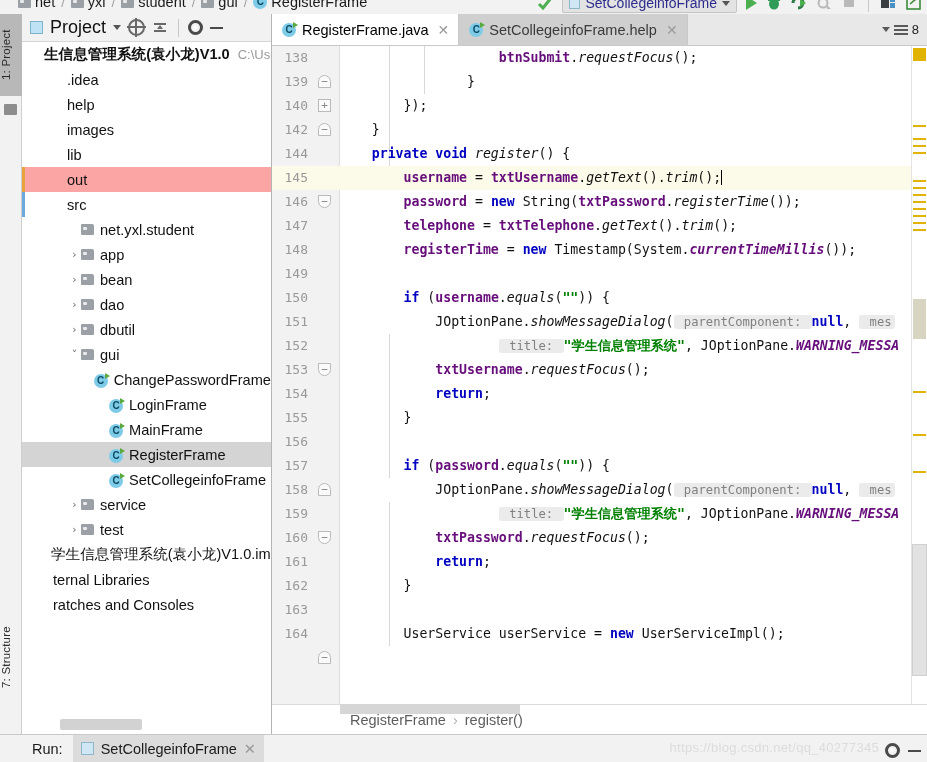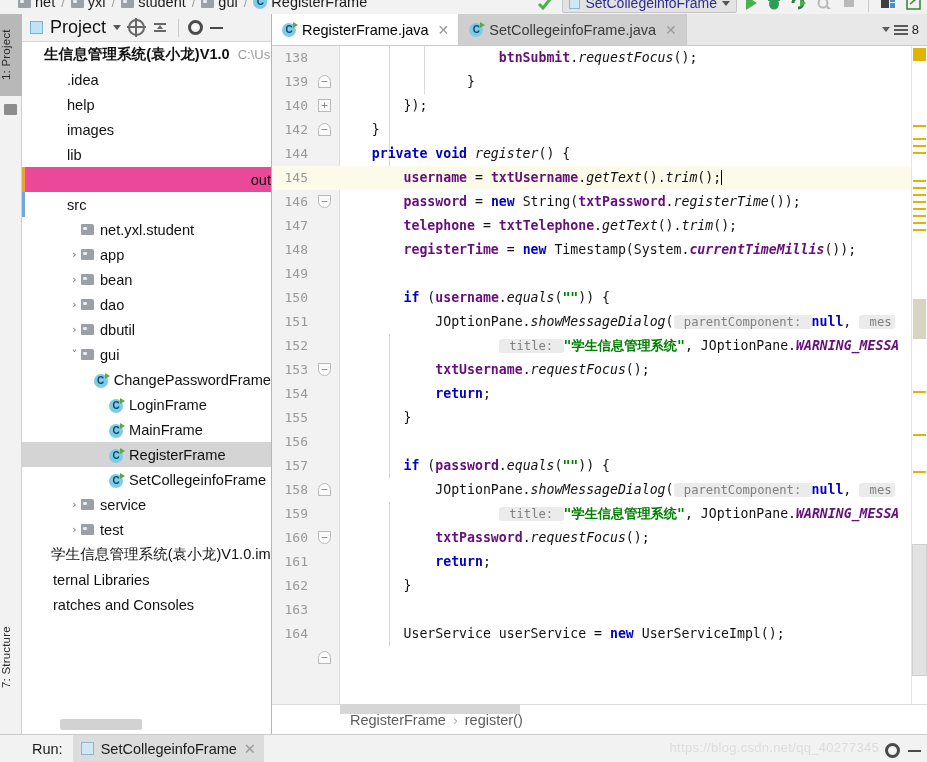--- a/index.html
+++ b/index.html
@@ -125,21 +125,21 @@
   .hyph { width: 13px; height: 0; border-top: 2px solid #4a4a4a; }
   .vsep { width: 1px; height: 18px; background: #c8c8c8; margin: 0 2px; }
 
   .tree { position: absolute; top: 28px; left: 0; right: 0; bottom: 22px;
           overflow: hidden; background:#fff; }
   .trow {
     position: relative; height: 25px; display: flex; align-items: center;
     white-space: nowrap; font-size: 14.6px; color: #111; padding-left: 16px;
   }
   .trow.sel { background: #d4d4d4; }
-  .trow.excl { background: #ec4899; justify-content: flex-end; }
+  .trow.excl { background: #fca5a5; }
   .trow .bar { position:absolute; left: 0; top: 0; width: 3px; height: 25px; }
   .trow .arrow {
     width: 13px; text-align: center; color: #6b6b6b; font-size: 11px;
     flex: 0 0 13px; font-family: "DejaVu Sans", sans-serif;
   }
   .trow .fi { flex: 0 0 auto; margin-right: 6px; }
   .trow .nm { font-size: 14.6px; }
   .trow .nm.bold { font-weight: bold; }
   .trow .path { color: #9b9b9b; font-size: 13px; margin-left: 8px; }
   .projscroll {
@@ -499,21 +499,21 @@
 
   <div class="editor">
     <div class="tabbar">
       <div class="etab active">
         <span class="jclass-ic">C</span>
         <span>RegisterFrame.java</span>
         <span class="x">✕</span>
       </div>
       <div class="etab inactive">
         <span class="jclass-ic">C</span>
-        <span>SetCollegeinfoFrame.java</span>
+        <span>SetCollegeinfoFrame.help</span>
         <span class="x">✕</span>
       </div>
       <div class="tabend">
         <span class="caret-d" style="border-top-color:#5a5a5a"></span>
         <span class="listic">
             <i></i>
             <i></i>
             <i></i>
           </span>
         <span class="tabcount">8</span>

